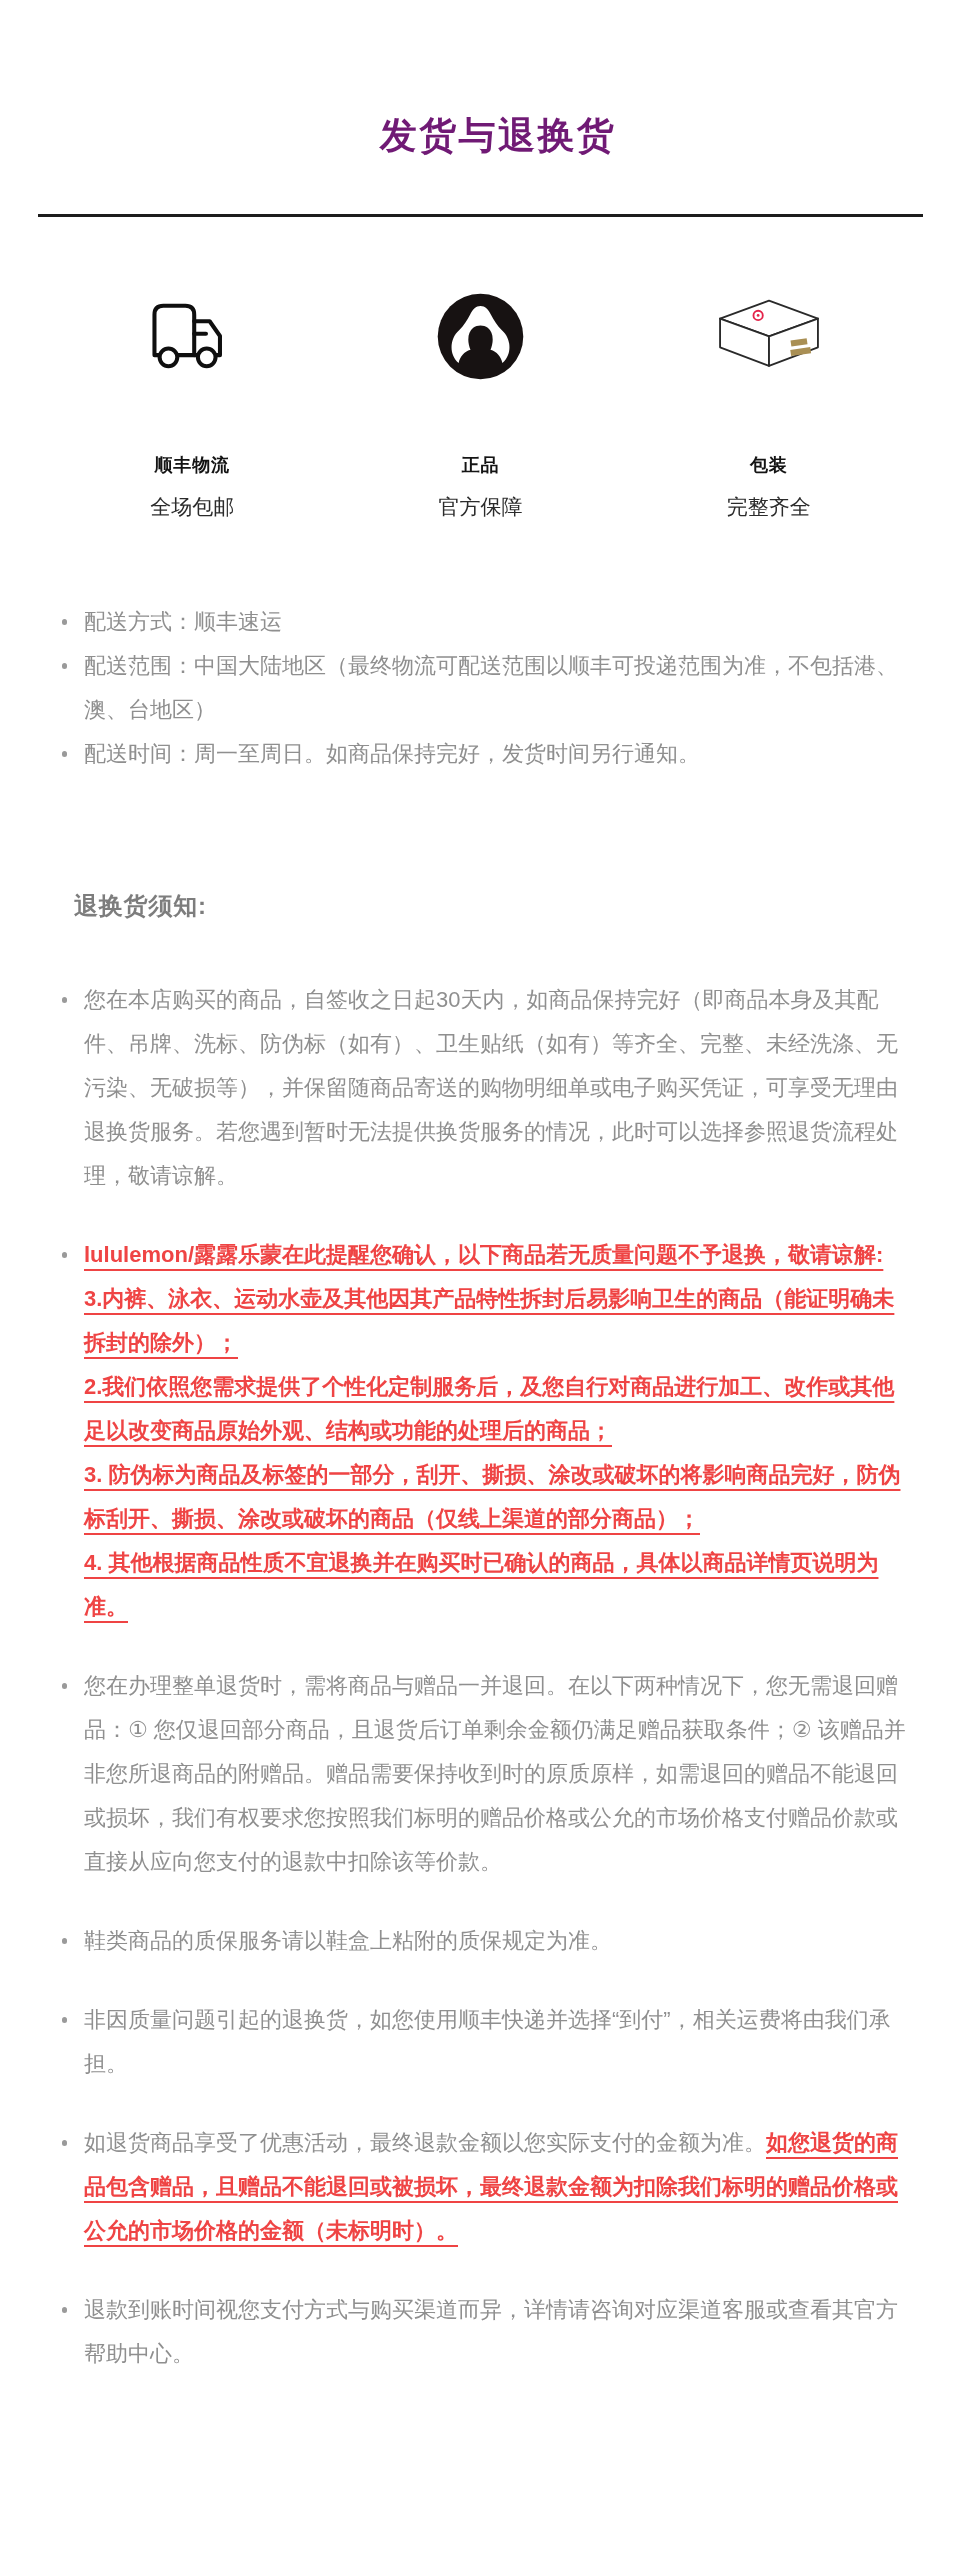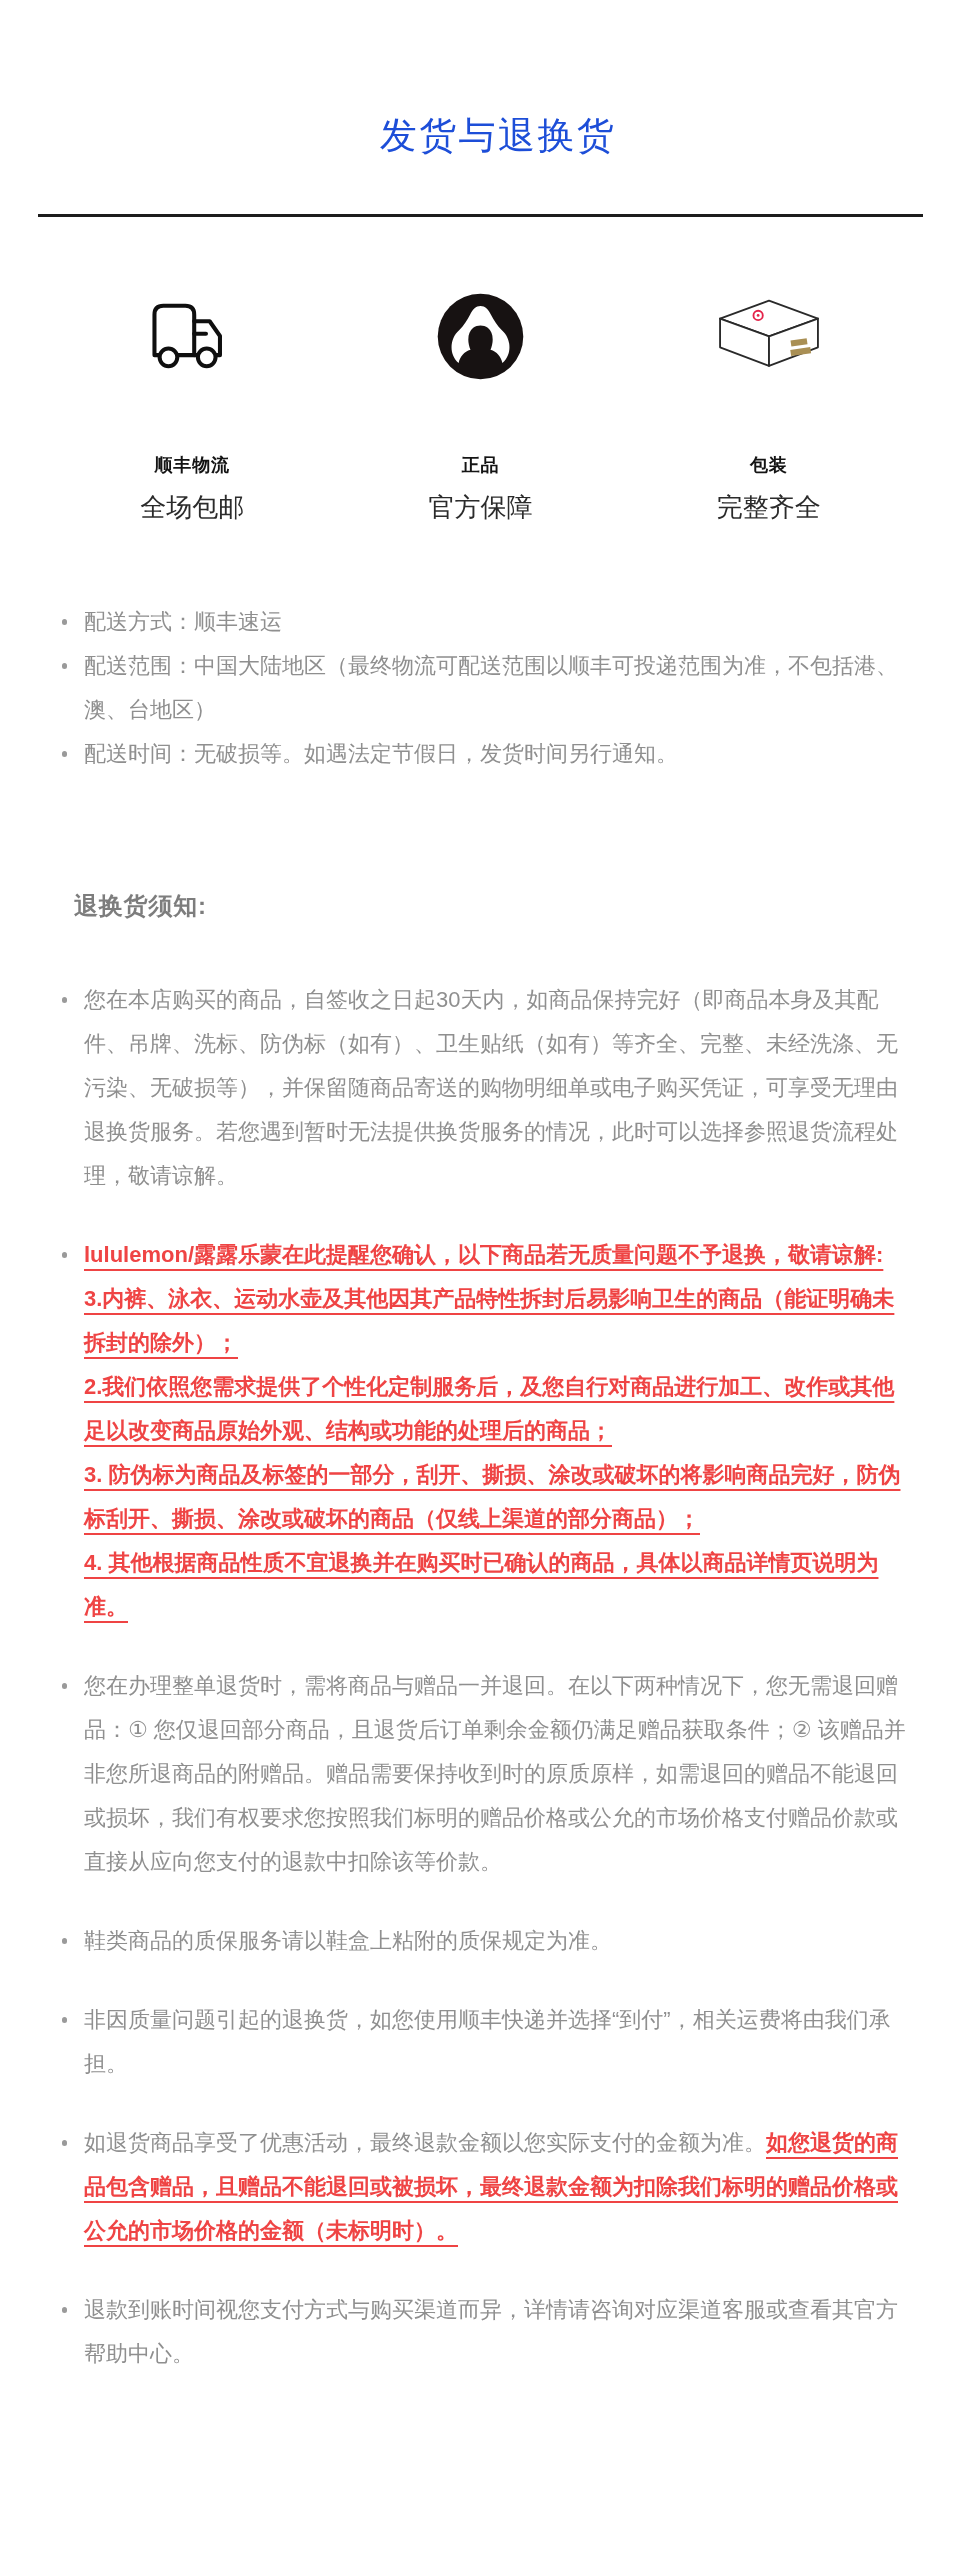--- a/index.html
+++ b/index.html
@@ -12,24 +12,24 @@
     height: 2576px;
     margin: 0 auto;
     background: #ffffff;
     overflow: hidden;
   }
 
   .page-title {
     padding-top: 116px;
     font-size: 37px;
     line-height: 40px;
-    font-weight: normal;
+    font-weight: bold;
     letter-spacing: 2.4px;
     text-align: center;
-    color: #1d4ed8;
+    color: #701a75;
     padding-left: 35px;
   }
 
   .divider {
     border: none;
     height: 3.2px;
     background: #1c1c1c;
     margin: 58px 38px 0 38px;
   }
 
@@ -49,21 +49,21 @@
   .f-label {
     margin-top: 64px;
     font-size: 18px;
     line-height: 32px;
     font-weight: bold;
     color: #141414;
     letter-spacing: 0.8px;
   }
   .f-sub {
     margin-top: 13px;
-    font-size: 26px;
+    font-size: 21px;
     line-height: 26px;
     color: #2b2b2b;
   }
 
   
   ul { list-style: none; }
   .list {
     margin-left: 60px;
     width: 853px;
     font-size: 22px;
@@ -170,21 +170,21 @@
       </div>
       <div class="f-label">包装</div>
       <div class="f-sub">完整齐全</div>
     </div>
 
   </div>
 
   <ul class="list shipping-list">
     <li>配送方式：顺丰速运</li>
     <li>配送范围：中国大陆地区（最终物流可配送范围以顺丰可投递范围为准，不包括港、澳、台地区）</li>
-    <li>配送时间：无破损等。如遇法定节假日，发货时间另行通知。</li>
+    <li>配送时间：周一至周日。如商品保持完好，发货时间另行通知。</li>
   </ul>
 
   <h2 class="returns-heading">退换货须知:</h2>
 
   <ul class="list returns-list">
 
     <li>您在本店购买的商品，自签收之日起30天内，如商品保持完好（即商品本身及其配件、吊牌、洗标、防伪标（如有）、卫生贴纸（如有）等齐全、完整、未经洗涤、无污染、无破损等），并保留随商品寄送的购物明细单或电子购买凭证，可享受无理由退换货服务。若您遇到暂时无法提供换货服务的情况，此时可以选择参照退货流程处理，敬请谅解。</li>
 
     <li class="em">
       <span class="block">lululemon/露露乐蒙在此提醒您确认，以下商品若无质量问题不予退换，敬请谅解:</span>

